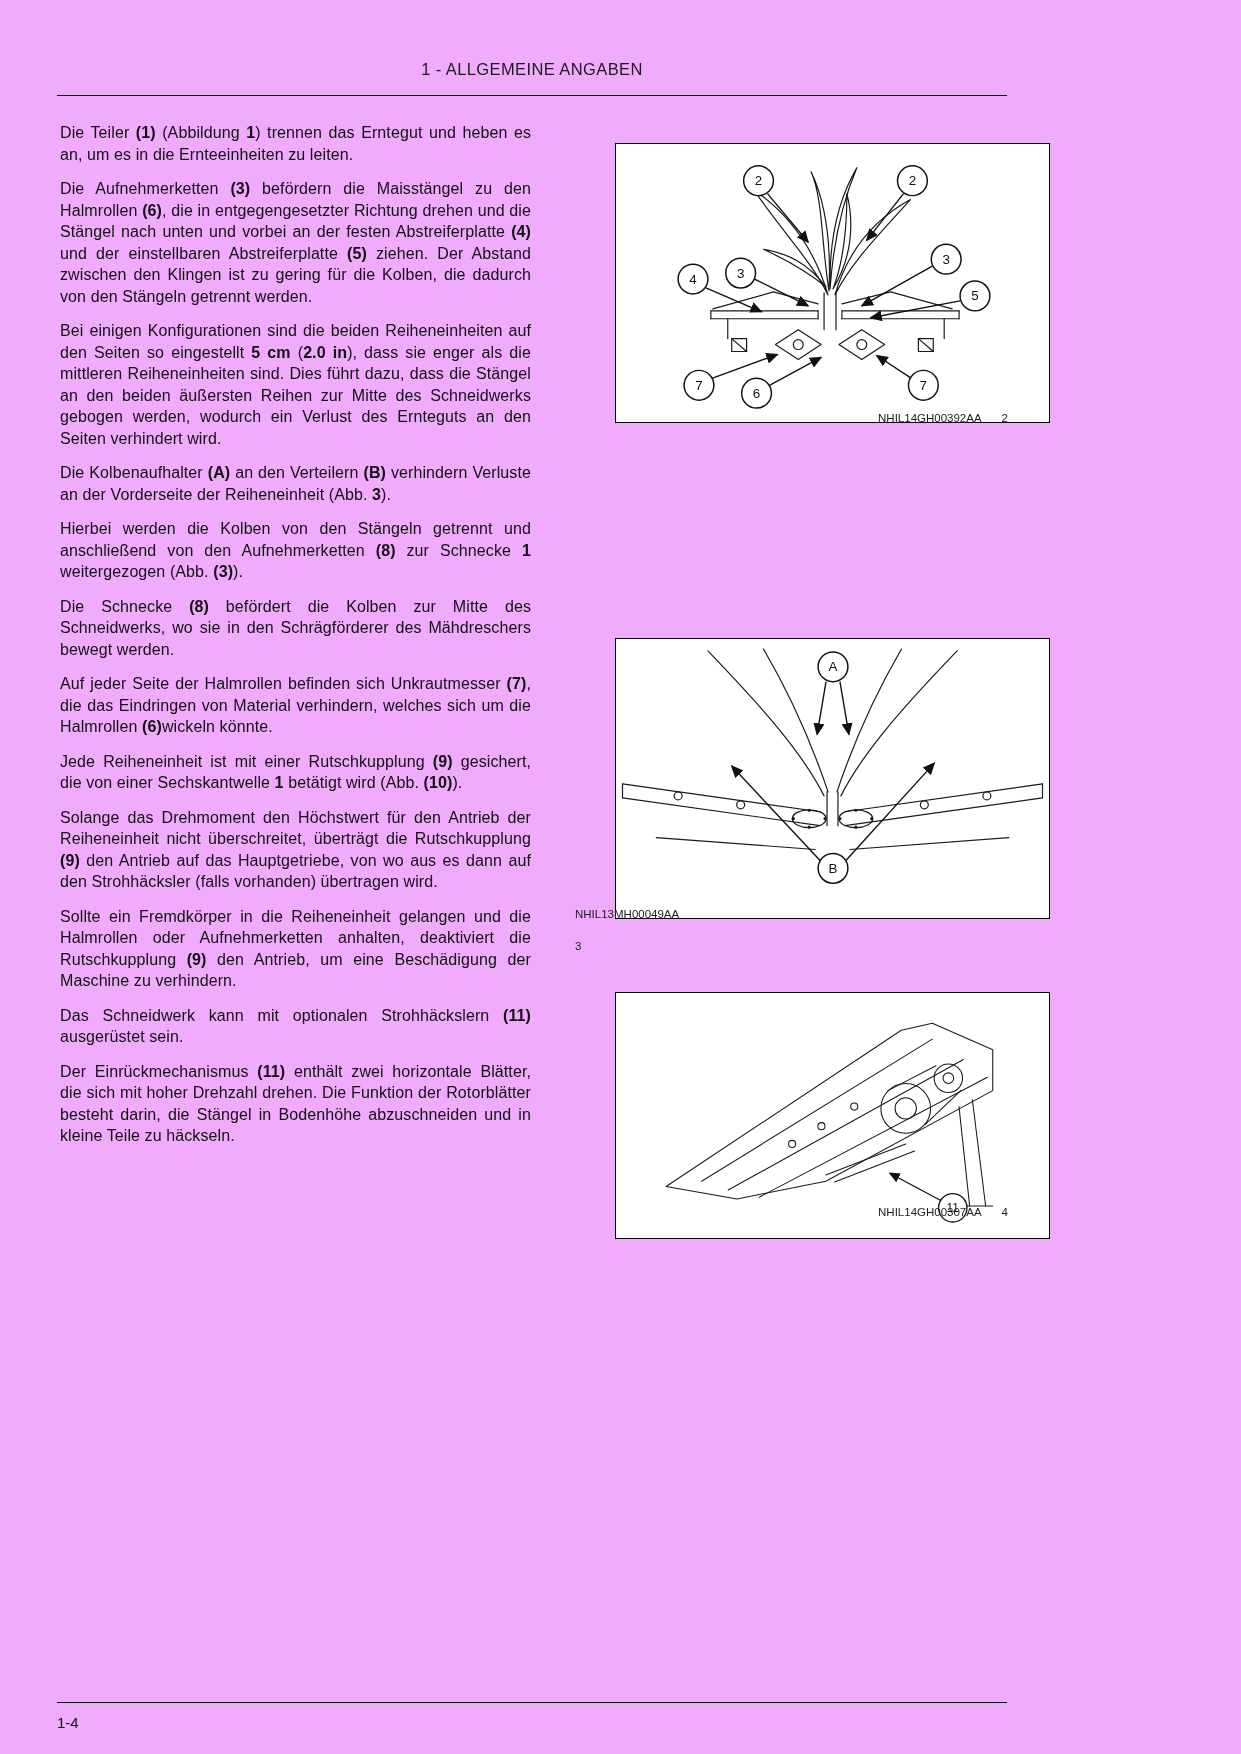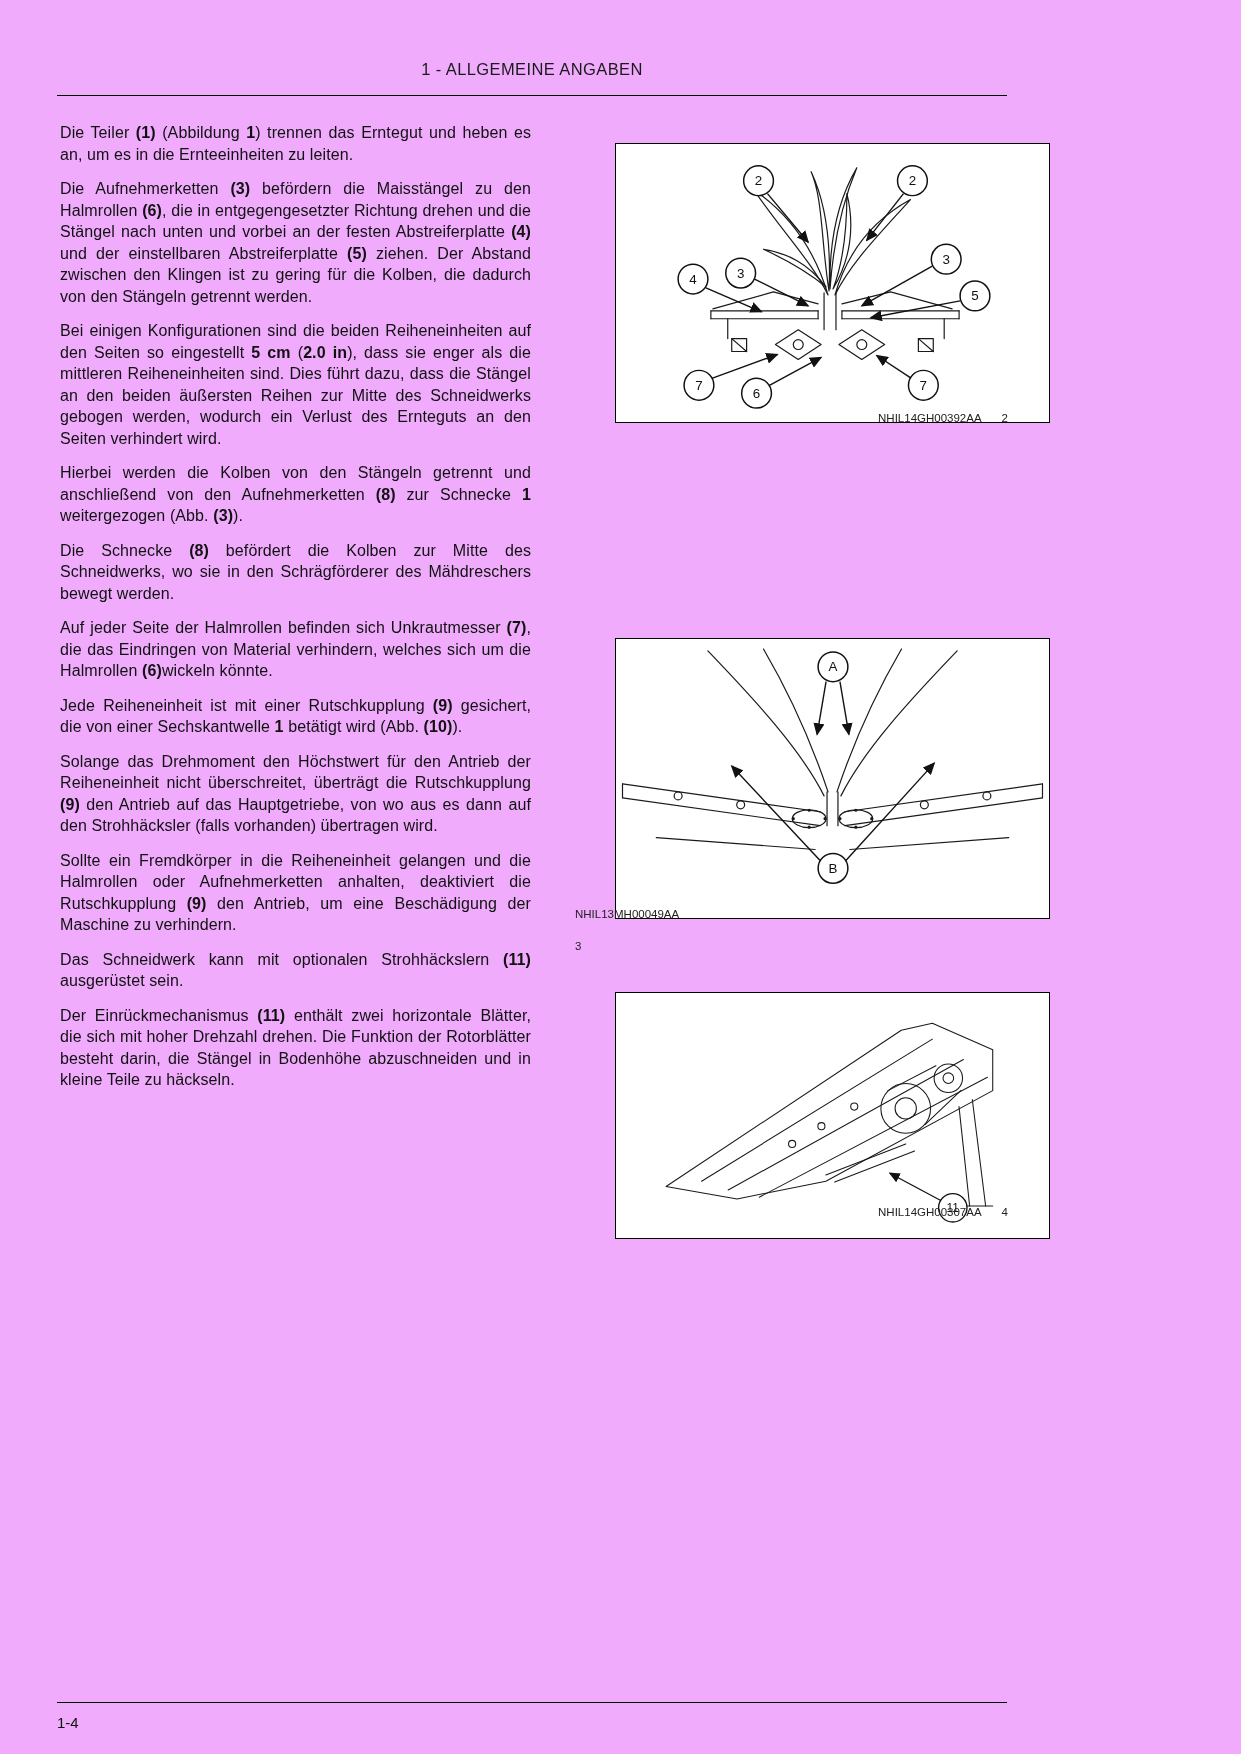--- a/index.html
+++ b/index.html
@@ -99,20 +99,21 @@
 
 <div class="page">
 
   <div class="chapter-title">1 - ALLGEMEINE ANGABEN</div>
   <div class="header-rule"></div>
 
   <div class="text-column">
       <p><span>Die Teiler </span><b>(1)</b><span> (Abbildung </span><b>1</b><span>) trennen das Erntegut und heben es an, um es in die Ernteeinheiten zu leiten.</span></p>
       <p><span>Die Aufnehmerketten </span><b>(3)</b><span> befördern die Maisstängel zu den Halmrollen </span><b>(6)</b><span>, die in entgegengesetzter Richtung drehen und die Stängel nach unten und vorbei an der festen Abstreiferplatte </span><b>(4)</b><span> und der einstellbaren Abstreiferplatte </span><b>(5)</b><span> ziehen. Der Abstand zwischen den Klingen ist zu gering für die Kolben, die dadurch von den Stängeln getrennt werden.</span></p>
       <p><span>Bei einigen Konfigurationen sind die beiden Reiheneinheiten auf den Seiten so eingestellt </span><b>5 cm</b><span> (</span><b>2.0 in</b><span>), dass sie enger als die mittleren Reiheneinheiten sind. Dies führt dazu, dass die Stängel an den beiden äußersten Reihen zur Mitte des Schneidwerks gebogen werden, wodurch ein Verlust des Ernteguts an den Seiten verhindert wird.</span></p>
+      <p><span>Die Kolbenaufhalter </span><b>(A)</b><span> an den Verteilern </span><b>(B)</b><span> verhindern Verluste an der Vorderseite der Reiheneinheit (Abb. </span><b>3</b><span>).</span></p>
       <p><span>Hierbei werden die Kolben von den Stängeln getrennt und anschließend von den Aufnehmerketten </span><b>(8)</b><span> zur Schnecke </span><b>1</b><span> weitergezogen (Abb. </span><b>(3)</b><span>).</span></p>
       <p><span>Die Schnecke </span><b>(8)</b><span> befördert die Kolben zur Mitte des Schneidwerks, wo sie in den Schrägförderer des Mähdreschers bewegt werden.</span></p>
       <p><span>Auf jeder Seite der Halmrollen befinden sich Unkrautmesser </span><b>(7)</b><span>, die das Eindringen von Material verhindern, welches sich um die Halmrollen </span><b>(6)</b><span>wickeln könnte.</span></p>
       <p><span>Jede Reiheneinheit ist mit einer Rutschkupplung </span><b>(9)</b><span> gesichert, die von einer Sechskantwelle </span><b>1</b><span> betätigt wird (Abb. </span><b>(10)</b><span>).</span></p>
       <p><span>Solange das Drehmoment den Höchstwert für den Antrieb der Reiheneinheit nicht überschreitet, überträgt die Rutschkupplung </span><b>(9)</b><span> den Antrieb auf das Hauptgetriebe, von wo aus es dann auf den Strohhäcksler (falls vorhanden) übertragen wird.</span></p>
       <p><span>Sollte ein Fremdkörper in die Reiheneinheit gelangen und die Halmrollen oder Aufnehmerketten anhalten, deaktiviert die Rutschkupplung </span><b>(9)</b><span> den Antrieb, um eine Beschädigung der Maschine zu verhindern.</span></p>
       <p><span>Das Schneidwerk kann mit optionalen Strohhäckslern </span><b>(11)</b><span> ausgerüstet sein.</span></p>
       <p><span>Der Einrückmechanismus </span><b>(11)</b><span> enthält zwei horizontale Blätter, die sich mit hoher Drehzahl drehen. Die Funktion der Rotorblätter besteht darin, die Stängel in Bodenhöhe abzuschneiden und in kleine Teile zu häckseln.</span></p>
     </div>
 

